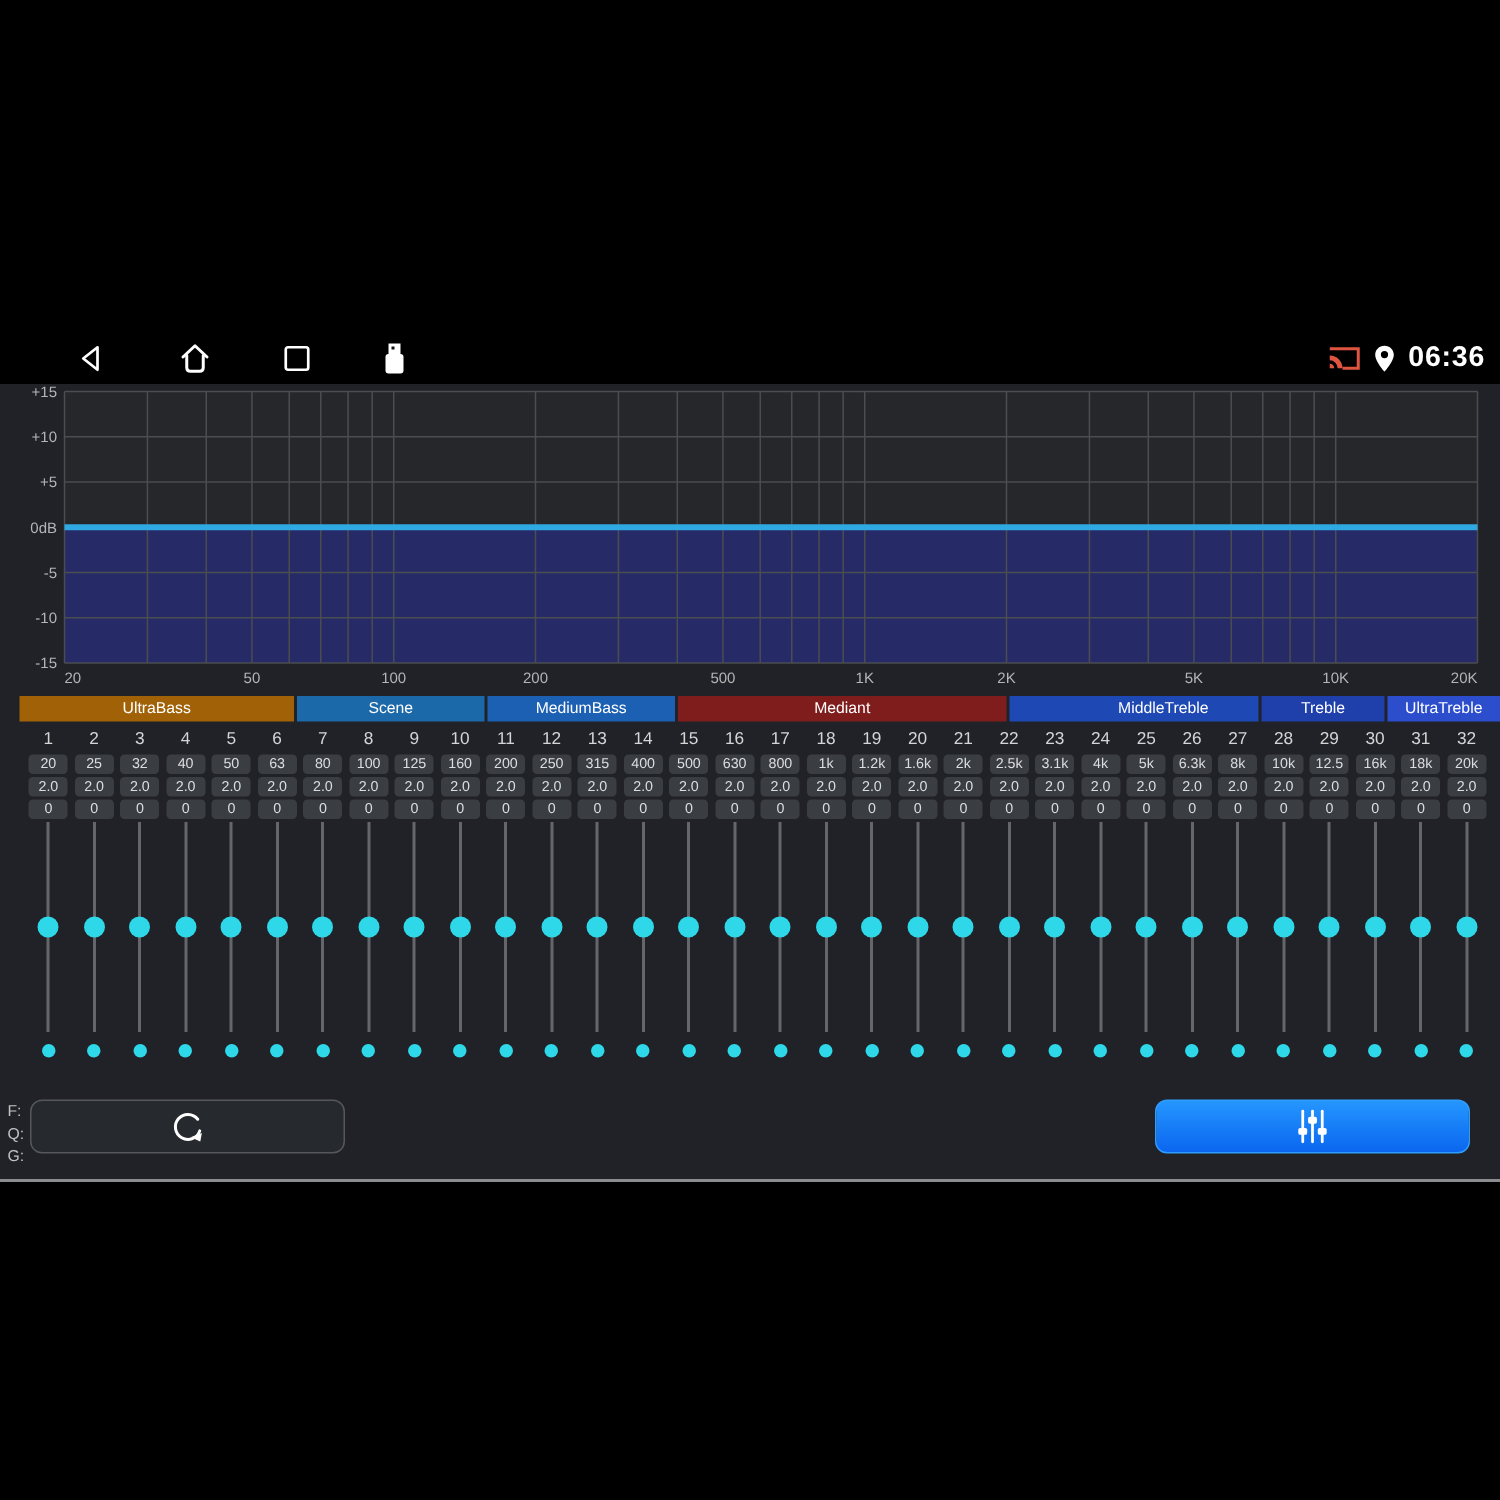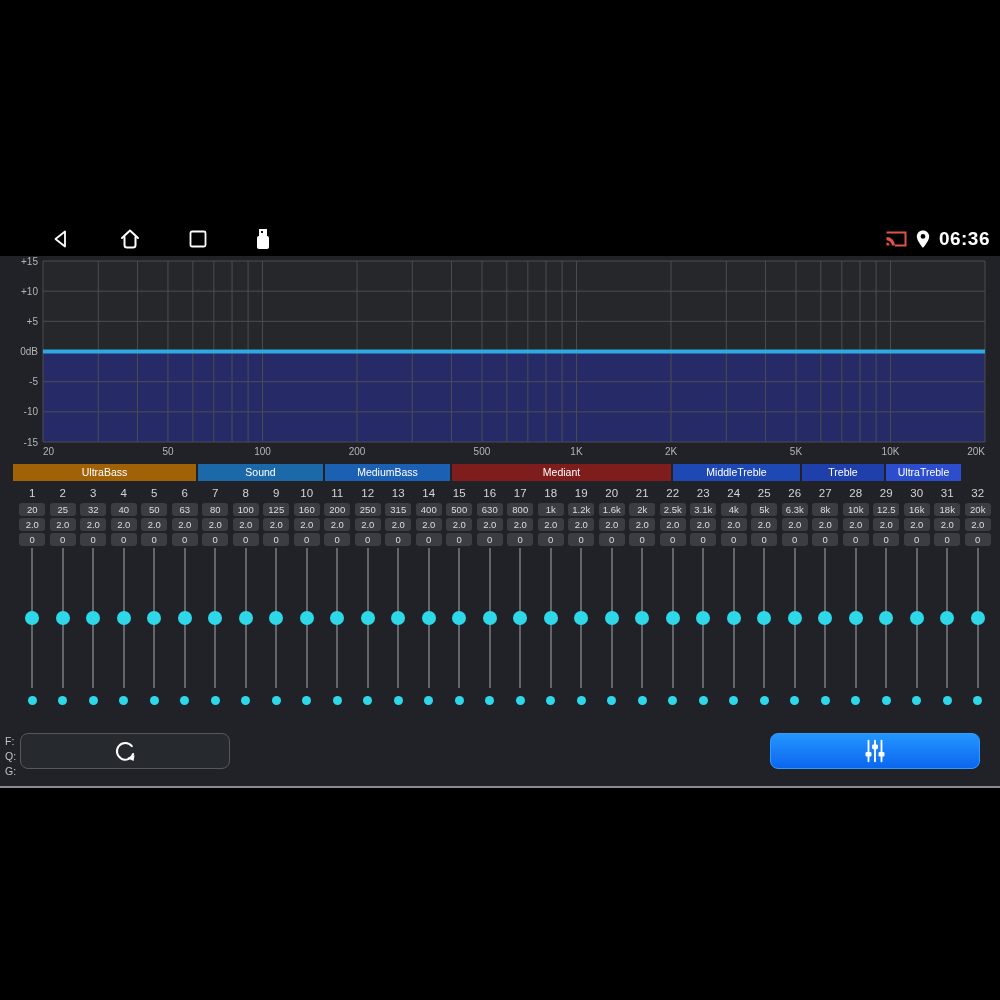--- a/index.html
+++ b/index.html
@@ -137,24 +137,24 @@
         <text x="576.47658136151" y="199" text-anchor="middle" fill="#b4b5b7" font-size="10px">1K</text>
         <text x="671" y="199" text-anchor="middle" fill="#b4b5b7" font-size="10px">2K</text>
         <text x="795.9531627230198" y="199" text-anchor="middle" fill="#b4b5b7" font-size="10px">5K</text>
         <text x="890.47658136151" y="199" text-anchor="middle" fill="#b4b5b7" font-size="10px">10K</text>
         <text x="985" y="199" text-anchor="end" fill="#b4b5b7" font-size="10px">20K</text>
       </svg>
   </div>
 
   <div class="bandbar" id="bandbar">
       <div class="bandseg" style="width: 183px; background: #a16207;">UltraBass</div>
-      <div class="bandseg" style="width: 125px; background: rgb(28, 105, 169);">Sound</div>
+      <div class="bandseg" style="width: 125px; background: rgb(28, 105, 169);">Scene</div>
       <div class="bandseg" style="width: 125px; background: rgb(28, 96, 179);">MediumBass</div>
       <div class="bandseg" style="width: 219px; background: #7f1d1d;">Mediant</div>
-      <div class="bandseg" style="width: 127px; background: rgb(30, 73, 180);">MiddleTreble</div>
+      <div class="bandseg" style="width: 127px; background: rgb(30, 73, 180); padding-left: 39px;">MiddleTreble</div>
       <div class="bandseg" style="width: 82px; background: rgb(31, 63, 171);">Treble</div>
       <div class="bandseg" style="width: 75px; background: rgb(44, 78, 205);">UltraTreble</div>
     </div>
 
   <div class="rowlabels">
     <div class="rl" style="top:279px">F:</div>
     <div class="rl" style="top:294px">Q:</div>
     <div class="rl" style="top:309px">G:</div>
   </div>
 

